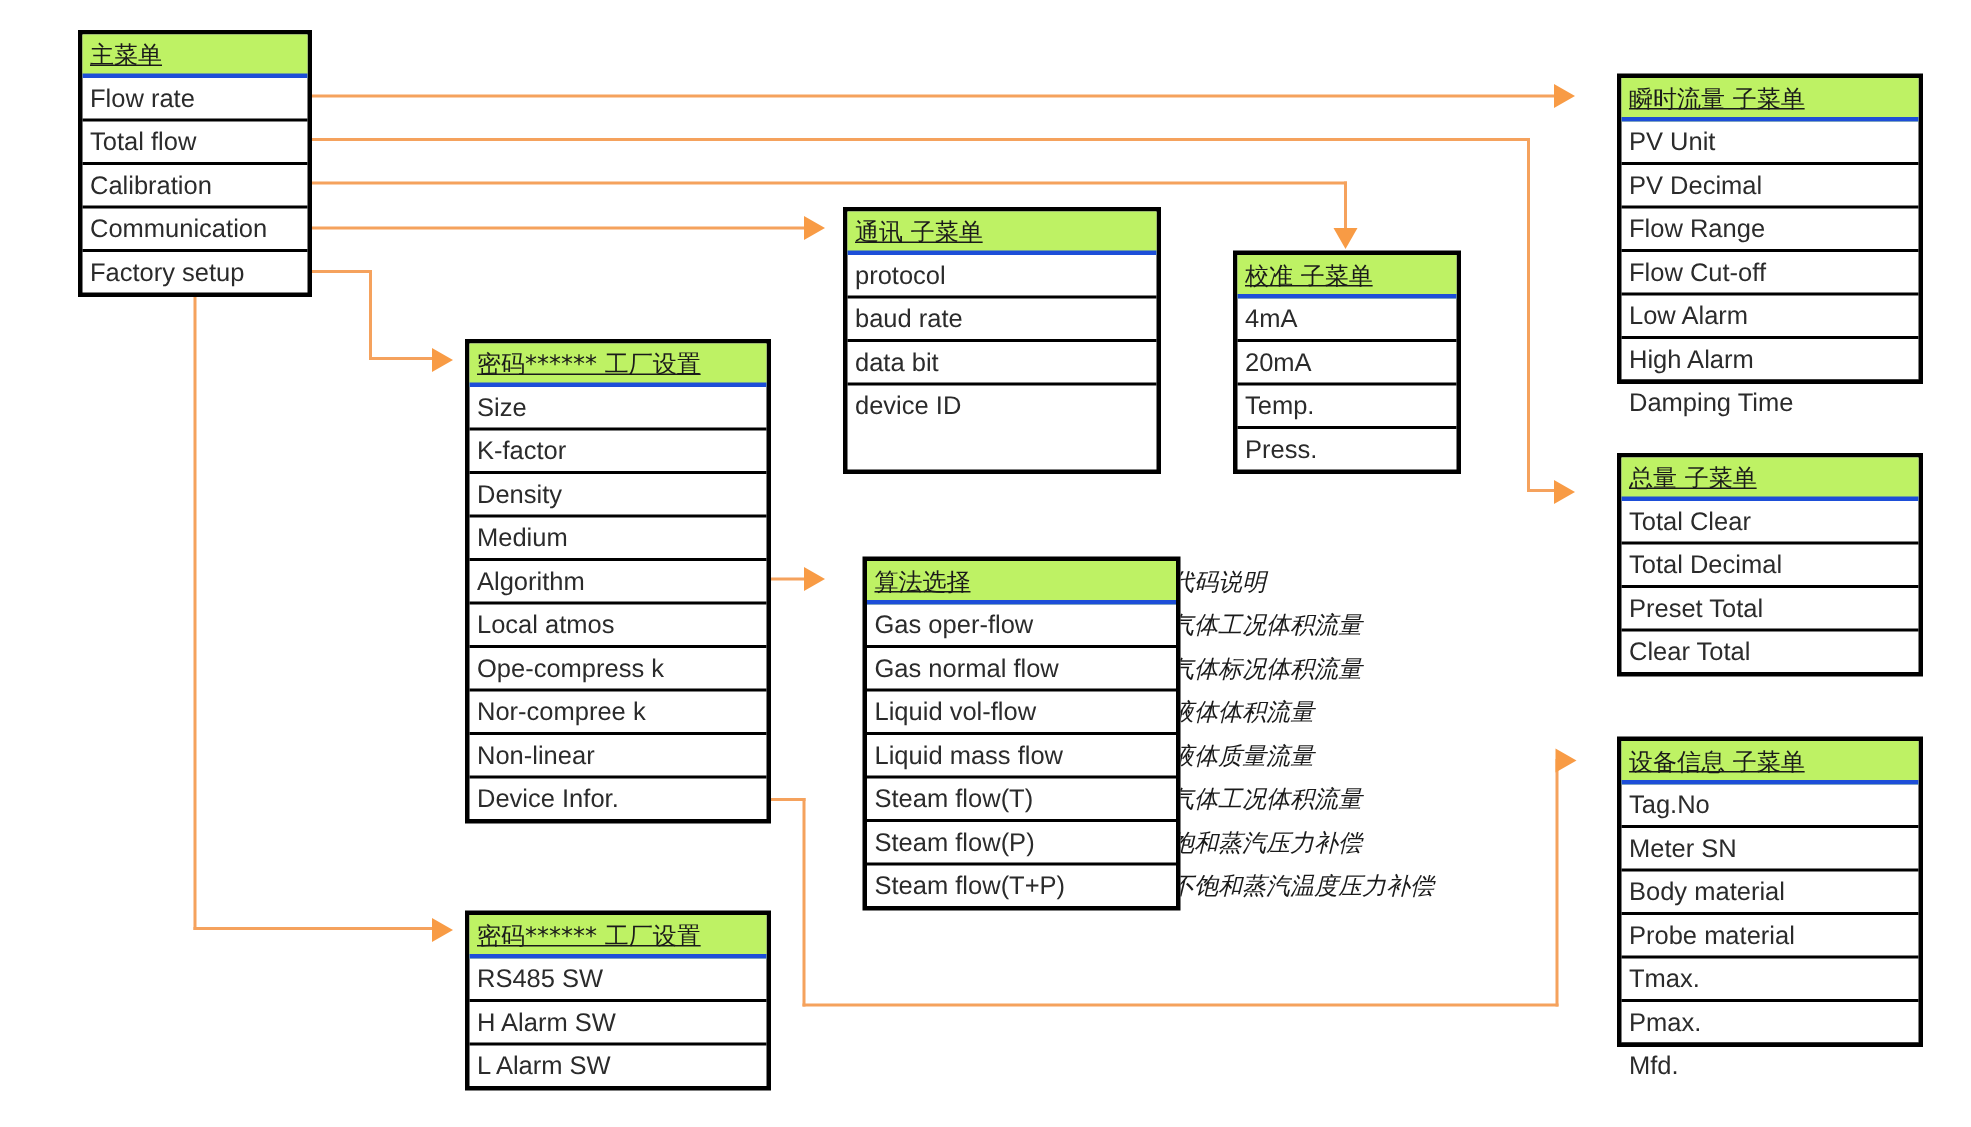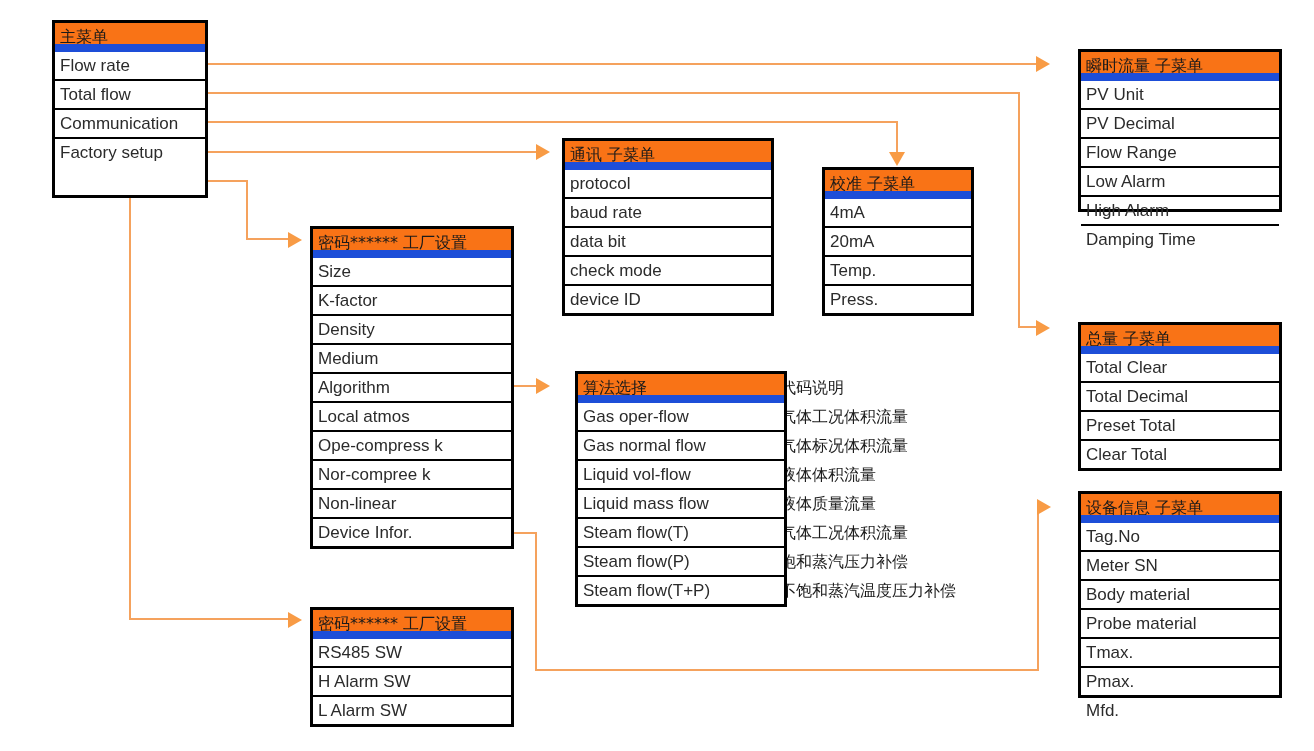--- a/index.html
+++ b/index.html
@@ -33,41 +33,43 @@
     padding-left: 5px;
     font-size: 17px;
     color: #2b2b2b;
     white-space: nowrap;
     overflow: hidden;
   }
   .row:last-child {
     border-bottom: none;
   }
   .row.head {
-    background: #f97316;
+    background: #bef264;
     color: #1a1a1a;
-    border-bottom: 8px solid #1d4ed8;
+    border-bottom: 3px solid #1d4ed8;
+    text-decoration: underline;
   }
   .row.cn {
     font-family: "DejaVu Sans", sans-serif;
     font-size: 16px;
   }
   
   .notes {
     position: absolute;
     z-index: 4;
   }
   .note {
     height: 29px;
     line-height: 27px;
     font-family: "DejaVu Sans", sans-serif;
     font-size: 16px;
     color: #1a1a1a;
     white-space: nowrap;
     padding-left: 3px;
+    font-style: italic;
   }
   
   .wire {
     position: absolute;
     background: #F5A25D;
     z-index: 2;
   }
   .wire.h { height: 2px; }
   .wire.v { width: 2px; }
   .arrow-r {
@@ -123,35 +125,37 @@
   <div class="wire v" style="left:535px; top:532px; height:139px;"></div>
   <div class="wire h" style="left:535px; top:669px; width:504px;"></div>
   <div class="wire v" style="left:1037px; top:506px; height:165px;"></div>
   <div class="wire h" style="left:1037px; top:506px; width:0px;"></div>
   <div class="arrow-r" style="left:1037px; top:499px;"></div>
 
   <div class="box" style="left:52px; top:20px; width:156px; height:178px;">
     <div class="row head cn">主菜单</div>
     <div class="row">Flow rate</div>
     <div class="row">Total flow</div>
+    <div class="row">Calibration</div>
     <div class="row">Communication</div>
     <div class="row">Factory setup</div>
   </div>
 
-  <div class="box" style="left:1078px; top:49px; width:204px; height:163px;">
+  <div class="box" style="left:1078px; top:49px; width:204px; height:207px;">
     <div class="row head cn">瞬时流量 子菜单</div>
     <div class="row">PV Unit</div>
     <div class="row">PV Decimal</div>
     <div class="row">Flow Range</div>
+    <div class="row">Flow Cut-off</div>
     <div class="row">Low Alarm</div>
     <div class="row">High Alarm</div>
     <div class="row">Damping Time</div>
   </div>
 
-  <div class="box" style="left:1078px; top:322px; width:204px; height:149px;">
+  <div class="box" style="left:1078px; top:302px; width:204px; height:149px;">
     <div class="row head cn">总量 子菜单</div>
     <div class="row">Total Clear</div>
     <div class="row">Total Decimal</div>
     <div class="row">Preset Total</div>
     <div class="row">Clear Total</div>
   </div>
 
   <div class="box" style="left:1078px; top:491px; width:204px; height:207px;">
     <div class="row head cn">设备信息 子菜单</div>
     <div class="row">Tag.No</div>
@@ -161,21 +165,20 @@
     <div class="row">Tmax.</div>
     <div class="row">Pmax.</div>
     <div class="row">Mfd.</div>
   </div>
 
   <div class="box" style="left:562px; top:138px; width:212px; height:178px;">
     <div class="row head cn">通讯 子菜单</div>
     <div class="row">protocol</div>
     <div class="row">baud rate</div>
     <div class="row">data bit</div>
-    <div class="row">check mode</div>
     <div class="row">device ID</div>
   </div>
 
   <div class="box" style="left:822px; top:167px; width:152px; height:149px;">
     <div class="row head cn">校准 子菜单</div>
     <div class="row">4mA</div>
     <div class="row">20mA</div>
     <div class="row">Temp.</div>
     <div class="row">Press.</div>
   </div>

